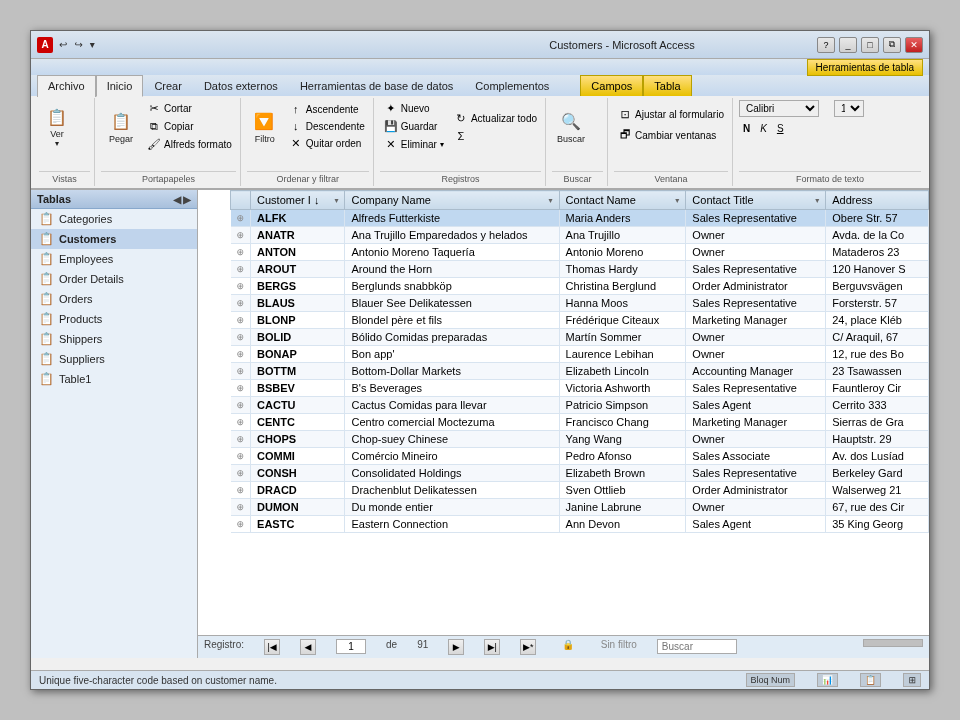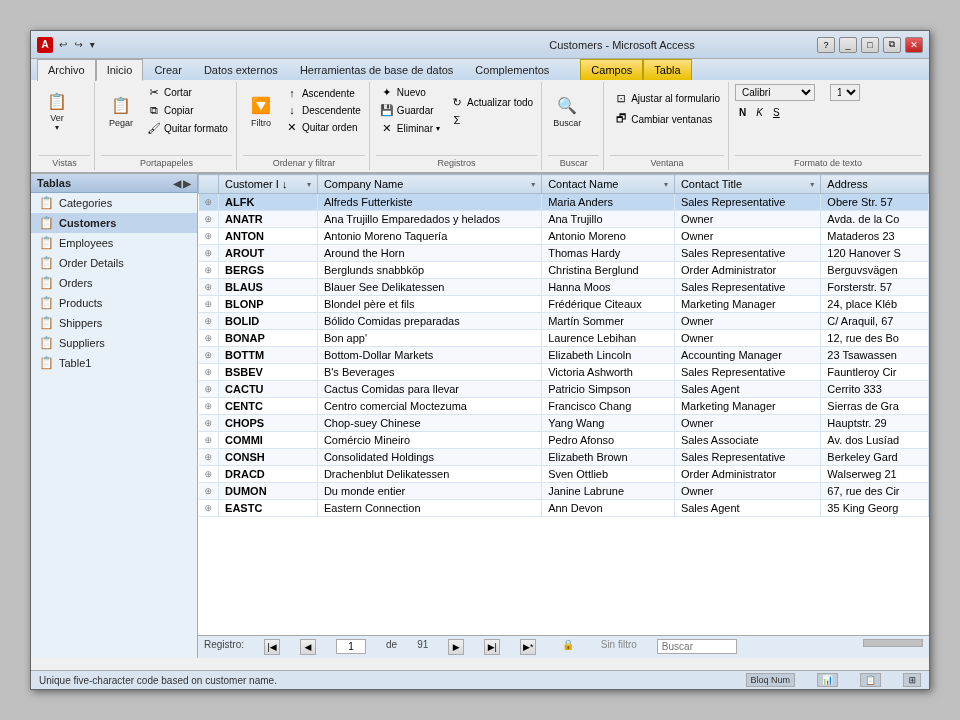--- a/index.html
+++ b/index.html
@@ -214,20 +214,21 @@
     .table-area {
       flex: 1;
       display: flex;
       flex-direction: column;
       overflow: hidden;
       background: white;
     }
     .table-wrapper {
       flex: 1;
       overflow: auto;
+      padding-left: 32px;
     }
     table {
       border-collapse: collapse;
       width: 100%;
       font-size: 11px;
     }
     thead tr {
       background: linear-gradient(to bottom, #e0ebf5, #c8daea);
     }
     thead th {
@@ -335,20 +336,25 @@
     <div class="title-bar-right">
       <div class="win-btn">?</div>
       <div class="win-btn">_</div>
       <div class="win-btn">□</div>
       <div class="win-btn">⧉</div>
       <div class="win-btn close">✕</div>
     </div>
   </div>
 
   <div class="ribbon-tabs">
+    <span style="position:relative; display:flex; align-items:flex-end; padding:2px 8px; background:linear-gradient(to bottom,#ffe080,#e8c000); border:1px solid #b8a000; font-size:10px; margin-left:auto; margin-bottom:-1px; z-index:3;">Herramientas de tabla</span>
+    <div style="display:flex; position:absolute; right:0; bottom:0; gap:0;">
+    </div>
+  </div>
+  <div class="ribbon-tabs">
     <div class="ribbon-tab active">Archivo</div>
     <div class="ribbon-tab active" style="background:#f0f0f0; border:1px solid #aaa; border-bottom-color:#f0f0f0; margin-bottom:-1px; z-index:2;">Inicio</div>
     <div class="ribbon-tab">Crear</div>
     <div class="ribbon-tab">Datos externos</div>
     <div class="ribbon-tab">Herramientas de base de datos</div>
     <div class="ribbon-tab">Complementos</div>
     <div class="ribbon-tab highlighted" style="margin-left:20px;">Campos</div>
     <div class="ribbon-tab highlighted">Tabla</div>
   </div>
 
@@ -375,21 +381,21 @@
           <div class="rib-small-btn">
             <span class="rib-small-icon">✂</span>
             <span>Cortar</span>
           </div>
           <div class="rib-small-btn">
             <span class="rib-small-icon">⧉</span>
             <span>Copiar</span>
           </div>
           <div class="rib-small-btn">
             <span class="rib-small-icon">🖌</span>
-            <span>Quitar formato</span>
+            <span>Alfreds formato</span>
           </div>
         </div>
       </div>
       <div class="ribbon-group-label">Portapapeles</div>
     </div>
 
     <div class="ribbon-group">
       <div class="ribbon-group-content">
         <div class="rib-btn">
           <div class="rib-icon">🔽</div>

